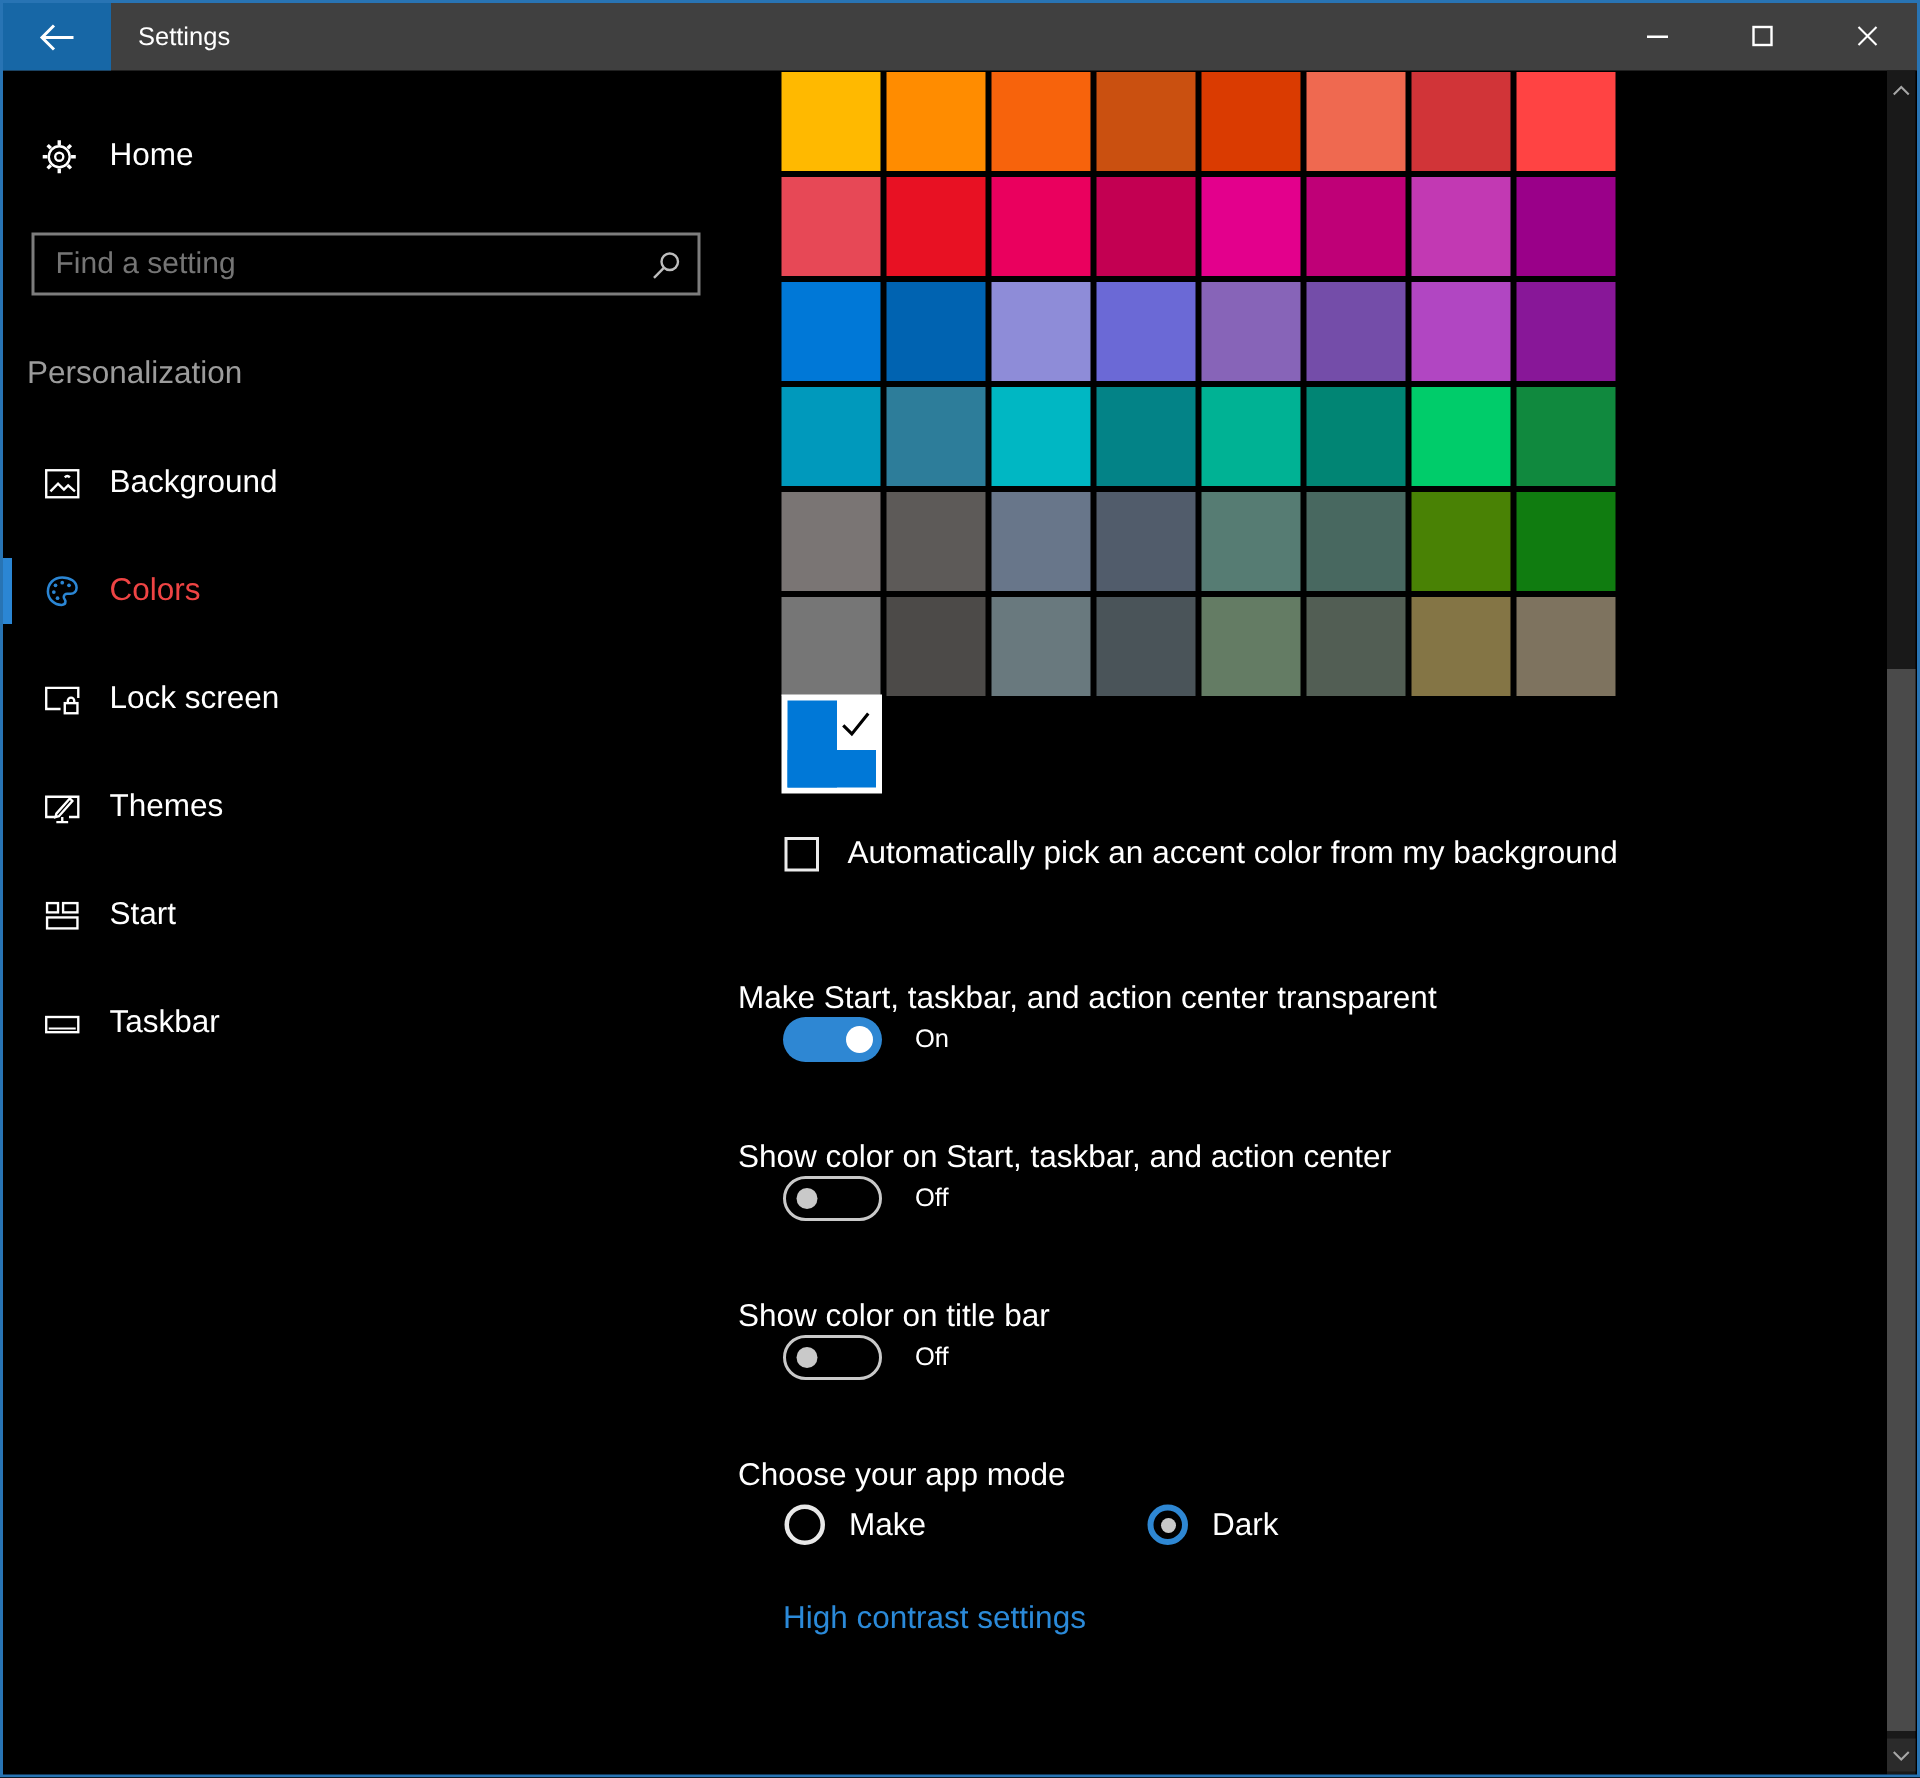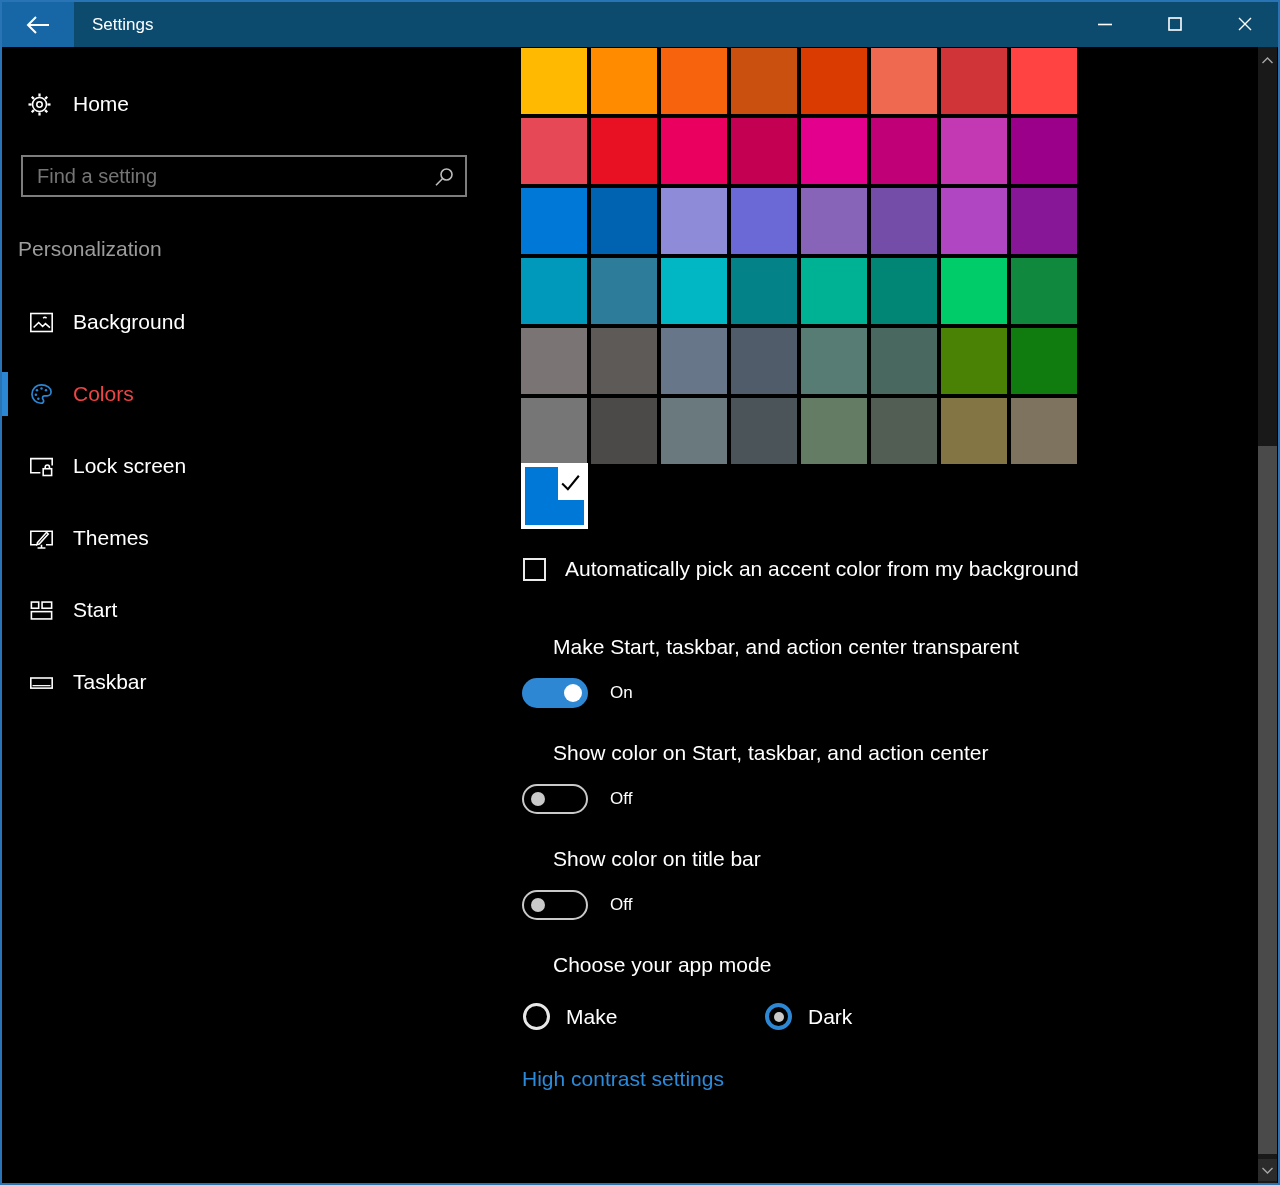--- a/index.html
+++ b/index.html
@@ -9,21 +9,21 @@
     position:relative; overflow:hidden;
     font-family:"Liberation Sans", sans-serif;
     color:#fff;
   }
   .window-border {
     position:absolute; inset:0;
     border:2px solid #2874b4;
     pointer-events:none; z-index:60;
   }
   
-  .titlebar { position:absolute; top:0; left:0; right:0; height:47px; background:#0c4a6e; }
+  .titlebar { position:absolute; top:0; left:0; right:0; height:47px; background:#404040; }
   .back-button {
     position:absolute; left:2px; top:2px; width:72px; height:45px;
     background:#1767a6; display:flex; align-items:center; justify-content:center;
     cursor:pointer;
   }
   .title-text { position:absolute; left:92px; top:15px; font-size:17px; color:#fff; }
   .caption-btn {
     position:absolute; top:6px; width:46px; height:36px;
     display:flex; align-items:center; justify-content:center; cursor:pointer;
   }
@@ -70,21 +70,21 @@
     background:#fff; cursor:pointer;
   }
   .tile-l-vert  { position:absolute; left:4px; top:4px;  width:33px; height:58px; background:#0078D7; }
   .tile-l-horz  { position:absolute; left:4px; top:37px; width:59px; height:25px; background:#0078D7; }
   .tile-check   { position:absolute; left:37px; top:7px; width:25px; height:25px; }
 
   .checkbox-row { position:absolute; left:523px; top:557px; display:flex; align-items:center; cursor:pointer; }
   .checkbox { width:23px; height:23px; border:2px solid #ebebeb; margin-right:19px; flex:none; }
   .checkbox-row .label { font-size:21px; }
 
-  .setting-label { position:absolute; left:553px; font-size:21px; }
+  .setting-label { position:absolute; left:492px; font-size:21px;margin-top:19px; }
   .lbl-transparent { top:635px; }
   .lbl-showcolor   { top:741px; }
   .lbl-titlebar    { top:847px; }
   .lbl-appmode     { top:953px; }
 
   .toggle-row { position:absolute; left:522px; display:flex; align-items:center; }
   .tog-1 { top:678px; } .tog-2 { top:784px; } .tog-3 { top:890px; }
   .toggle { width:66px; height:30px; border-radius:15px; position:relative; margin-right:22px; cursor:pointer; flex:none; }
   .toggle.on  { background:#2e87d3; }
   .toggle.on  .knob { position:absolute; right:6px; top:6px; width:18px; height:18px; border-radius:50%; background:#fff; }

